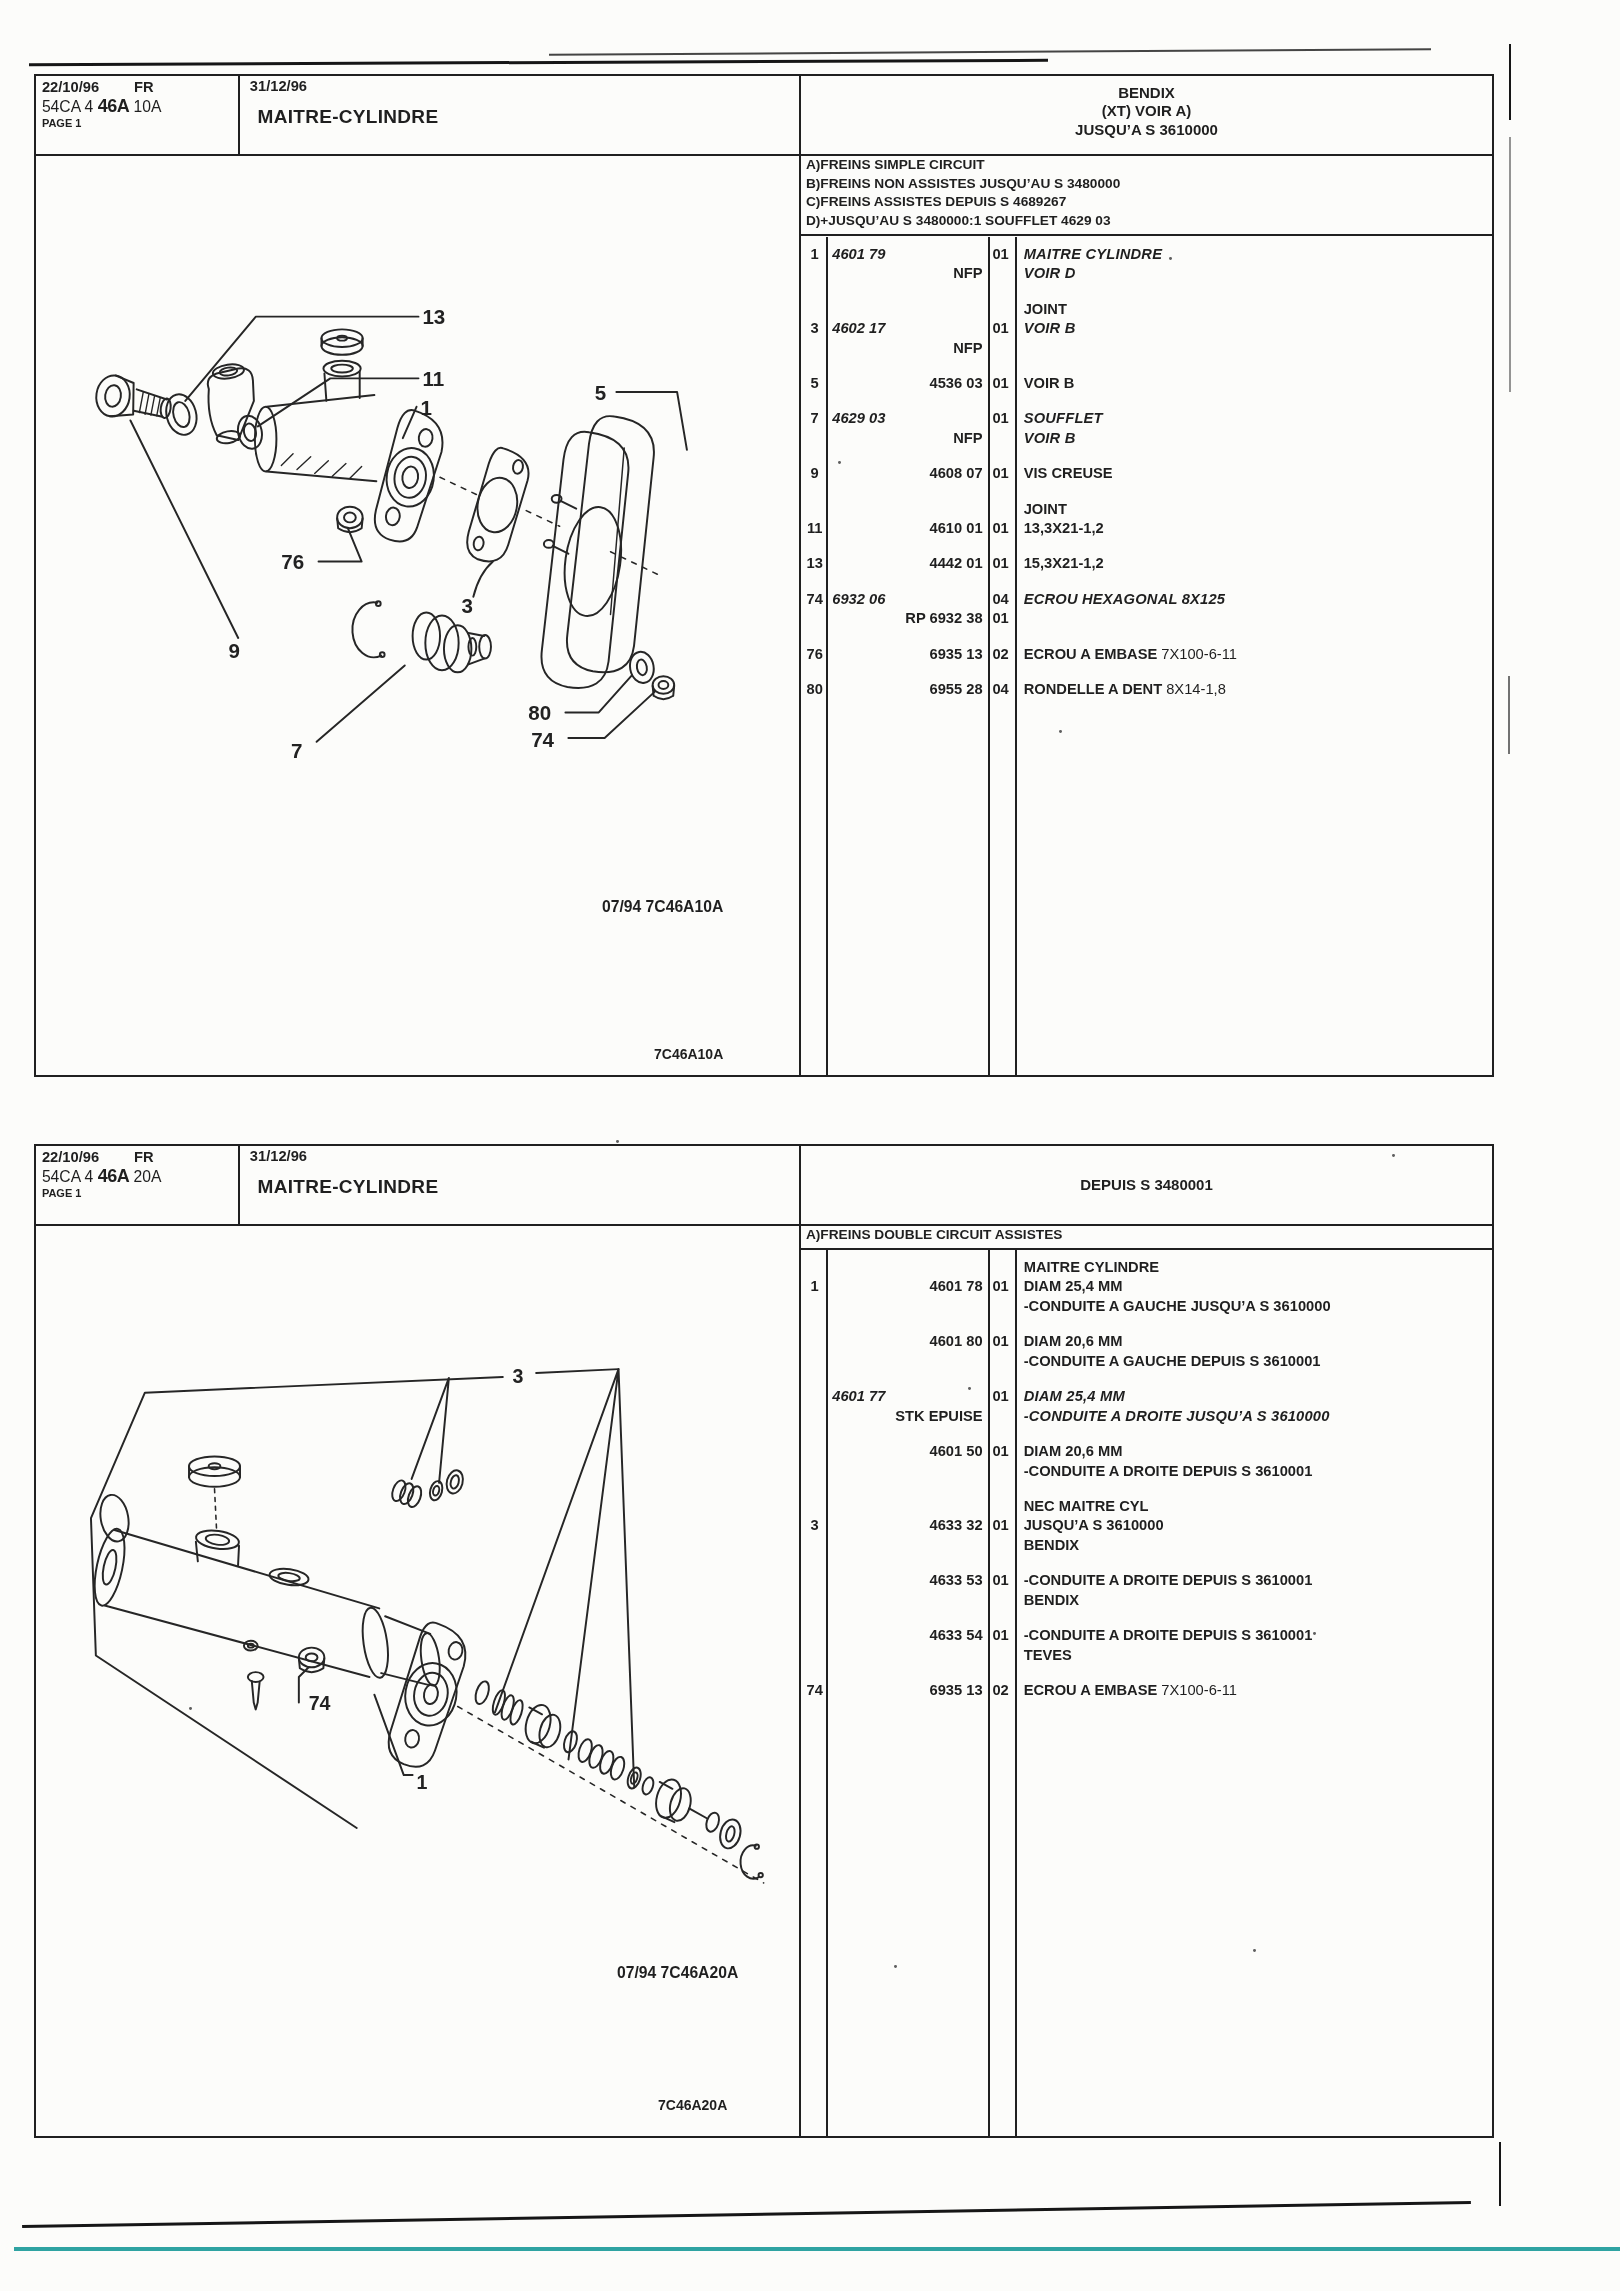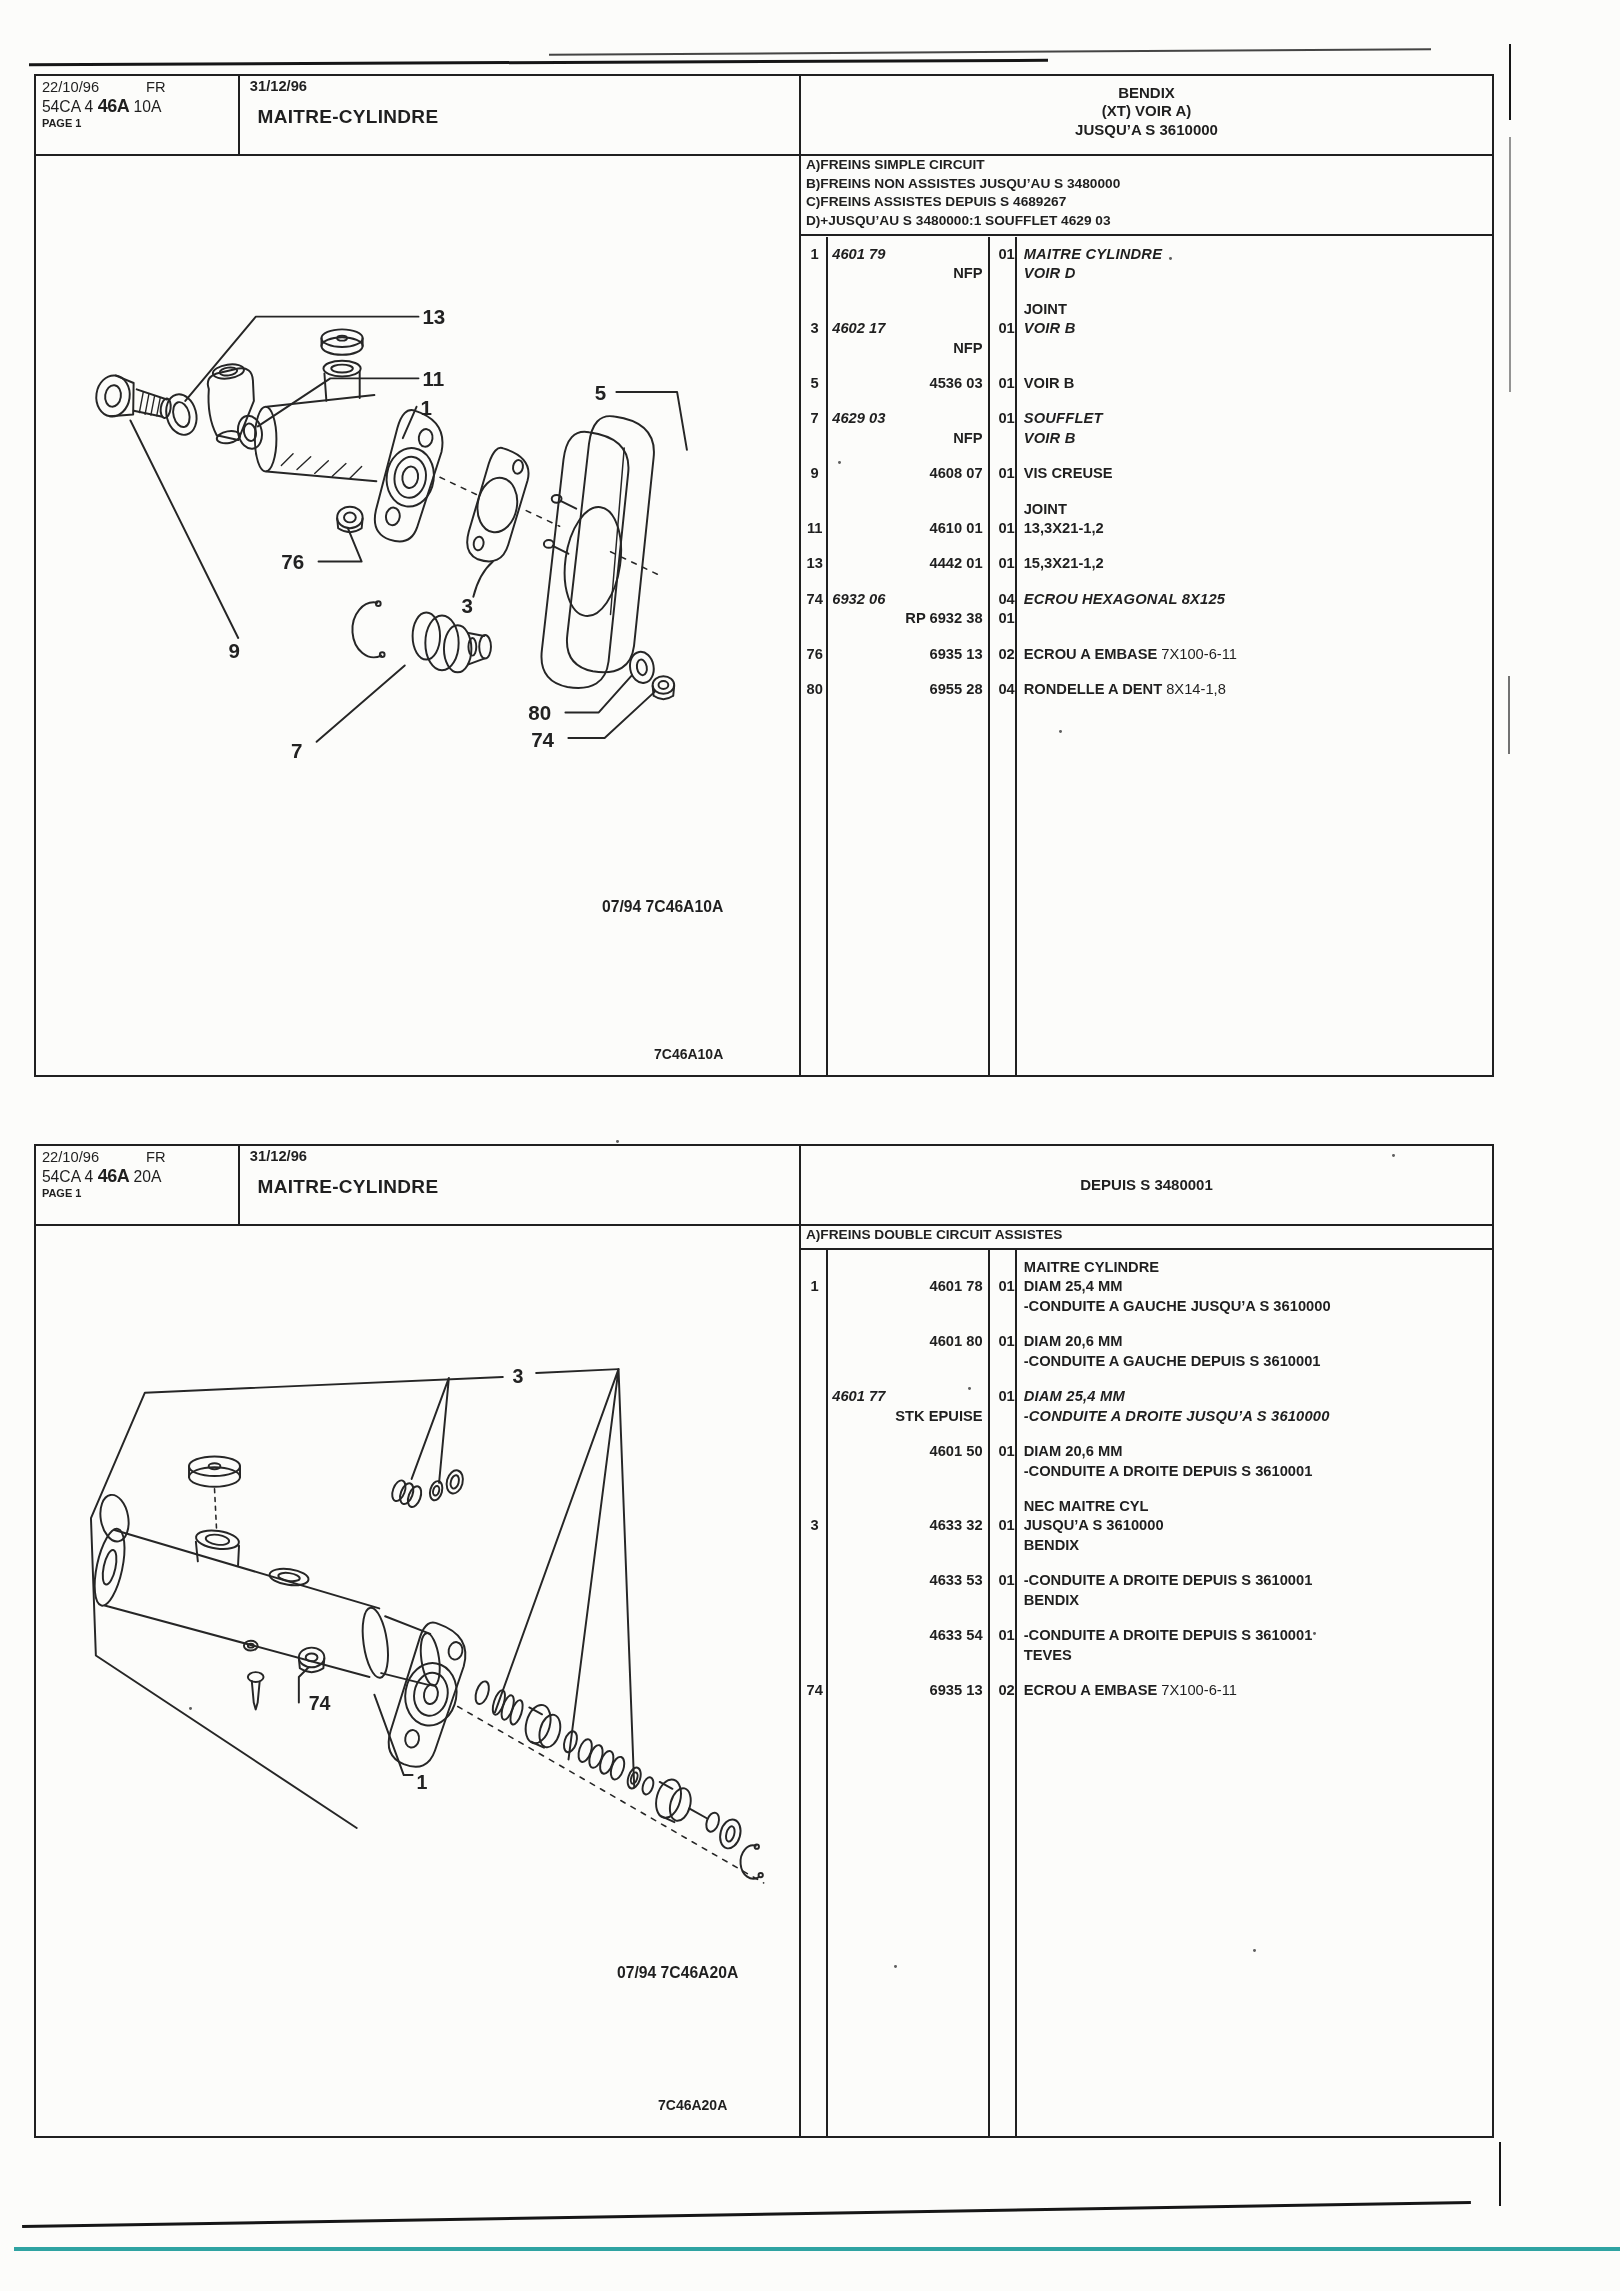--- a/index.html
+++ b/index.html
@@ -10,21 +10,21 @@
   .panel1{left:34px;top:74px;width:1456px;height:999px;}
   .panel2{left:34px;top:1144px;width:1456px;height:990px;}
   .vdiv{position:absolute;top:0;bottom:0;left:763px;width:2px;background:#202020;}
   .colr{position:absolute;width:2px;background:#202020;}
   .colr.a{left:790px;} .colr.b{left:952px;} .colr.c{left:979px;}
   .p1 .colr{top:161px;bottom:0;} .p2 .colr{top:104px;bottom:0;}
   
   .hd{position:absolute;left:0;top:0;right:0;height:78px;border-bottom:2px solid #202020;}
   .hd-left{position:absolute;left:0;top:0;width:204px;height:78px;border-right:2px solid #202020;
            padding:2.9px 0 0 5.9px;box-sizing:border-box;}
-  .hd-l1{display:flex;gap:47px;font-size:14.7px;font-weight:400;}
+  .hd-l1{display:flex;gap:35px;font-size:14.7px;font-weight:700;}
   .hd-l2{margin-top:1px;font-size:15.7px;font-weight:400;white-space:nowrap;}
   .hd-l2 .big{font-size:18px;font-weight:700;letter-spacing:-0.5px;}
   .hd-l3{font-size:11px;font-weight:700;margin-top:0px;}
   .hd-mid{position:absolute;left:206px;top:0;width:549px;height:96px;padding:2px 0 0 7.8px;box-sizing:border-box;}
   .hd-date{font-size:14.7px;font-weight:700;}
   .hd-title{margin-top:11.8px;margin-left:7.8px;font-size:19px;font-weight:700;letter-spacing:0.3px;}
   .hd-right{position:absolute;left:765px;right:0;top:0;height:78px;text-align:center;}
   .hd-right .vl{font-size:15px;font-weight:700;line-height:18.6px;}
   .hd-right.one{display:flex;align-items:center;justify-content:center;}
   
@@ -35,21 +35,21 @@
   
   .tablewrap{position:absolute;left:765px;right:0;bottom:0;}
   .p1 .tablewrap{top:161px;padding-top:7.8px;}
   .p2 .tablewrap{top:104px;padding-top:7.8px;}
   .rowblk{margin-bottom:15.7px;}
   .pline{display:grid;grid-template-columns:27.4px 162px 27.4px 1fr;line-height:19.6px;font-size:14.7px;}
   .c-ref{text-align:center;font-weight:700;}
   .c-part{text-align:right;padding-right:7.8px;font-weight:700;white-space:nowrap;}
   .c-part .pit{font-style:italic;}
   .c-part.pleft{text-align:left;padding-left:3.9px;}
-  .c-qty{font-weight:700;padding-left:8px;}
+  .c-qty{font-weight:700;padding-left:2px;}
   .c-desc{padding-left:5.9px;font-weight:700;white-space:nowrap;}
   .c-desc i{letter-spacing:0.2px;}
   .c-desc .lt{font-weight:400;}
   
   .diag{position:absolute;left:0;top:78px;}
   .dfoot{position:absolute;font-weight:700;font-size:15.7px;white-space:nowrap;}
   .dref{position:absolute;font-weight:700;font-size:14px;white-space:nowrap;}
   
   .art{position:absolute;background:#161616;}
   .spk{position:absolute;width:2.9px;height:2.9px;border-radius:50%;background:#2b2b2b;opacity:.75;}

